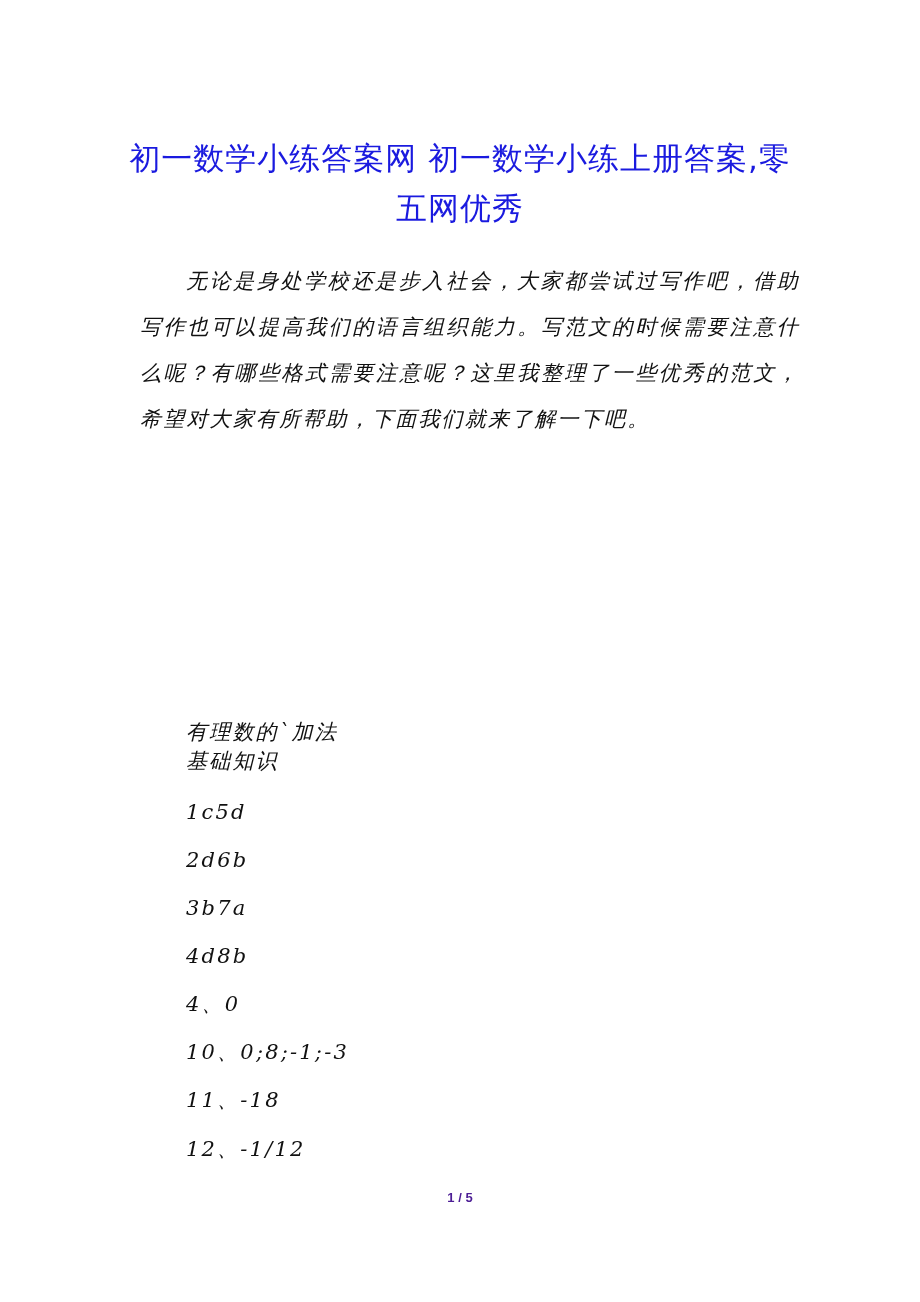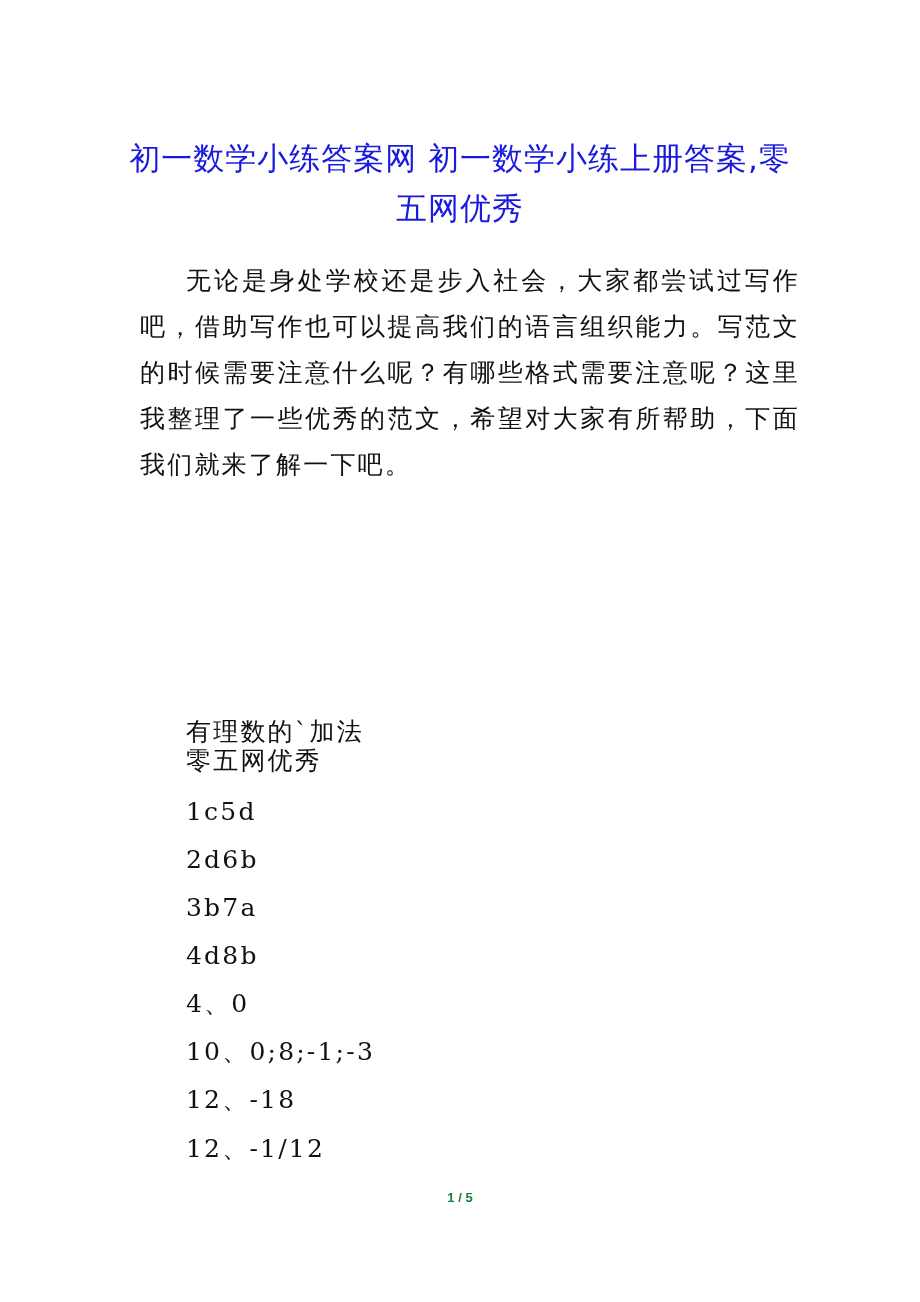--- a/index.html
+++ b/index.html
@@ -6,47 +6,47 @@
   body { width: 920px; height: 1302px; position: relative; overflow: hidden; }
   .page { position: absolute; left: 0; top: 0; width: 910px; height: 1302px; background: #fff; }
   .title {
     position: absolute; left: 120px; width: 680px; top: 112px;
     text-align: center; color: #1a1adf;
     font-family: "DejaVu Sans", "Liberation Sans", sans-serif;
     font-size: 31px; line-height: 50px; font-weight: normal; letter-spacing: 1px;
   }
   .body-text {
     font-family: "DejaVu Serif", "Liberation Serif", serif;
-    font-size: 25px; color: #111; letter-spacing: 2.2px;
+    font-size: 21px; color: #111; letter-spacing: 2.2px; font-style: italic;
   }
   .para {
     position: absolute; left: 140px; width: 660px;
     line-height: 46px; text-align: justify; margin: 0;
   }
   .indent { text-indent: 46px; }
   .line { position: absolute; left: 186px; line-height: 30px; white-space: nowrap; }
   .footer {
     position: absolute; left: 0; width: 920px; top: 1190px; text-align: center;
-    font-family: "Liberation Sans", sans-serif; font-size: 13px; font-weight: bold; color: #15803d;
+    font-family: "Liberation Sans", sans-serif; font-size: 13px; font-weight: bold; color: #4c1d95;
   }
 </style>
 </head>
 <body>
 
 <div class="page">
   <h1 class="title">初一数学小练答案网 初一数学小练上册答案,零五网优秀</h1>
 
   <p class="para indent body-text" style="top:258px;">无论是身处学校还是步入社会，大家都尝试过写作吧，借助写作也可以提高我们的语言组织能力。写范文的时候需要注意什么呢？有哪些格式需要注意呢？这里我整理了一些优秀的范文，希望对大家有所帮助，下面我们就来了解一下吧。</p>
 
 
   <div class="line body-text" style="top:694px;margin-top:23px;">有理数的`加法</div>
-  <div class="line body-text" style="top:746px;">零五网优秀</div>
+  <div class="line body-text" style="top:746px;">基础知识</div>
   <div class="line body-text" style="top:797px;">1c5d</div>
   <div class="line body-text" style="top:845px;">2d6b</div>
   <div class="line body-text" style="top:893px;">3b7a</div>
   <div class="line body-text" style="top:941px;">4d8b</div>
   <div class="line body-text" style="top:989px;">4、0</div>
   <div class="line body-text" style="top:1037px;">10、0;8;-1;-3</div>
-  <div class="line body-text" style="top:1085px;">12、-18</div>
+  <div class="line body-text" style="top:1085px;">11、-18</div>
   <div class="line body-text" style="top:1134px;">12、-1/12</div>
 
   <div class="footer">1 / 5</div>
 </div>
 
 </body></html>

